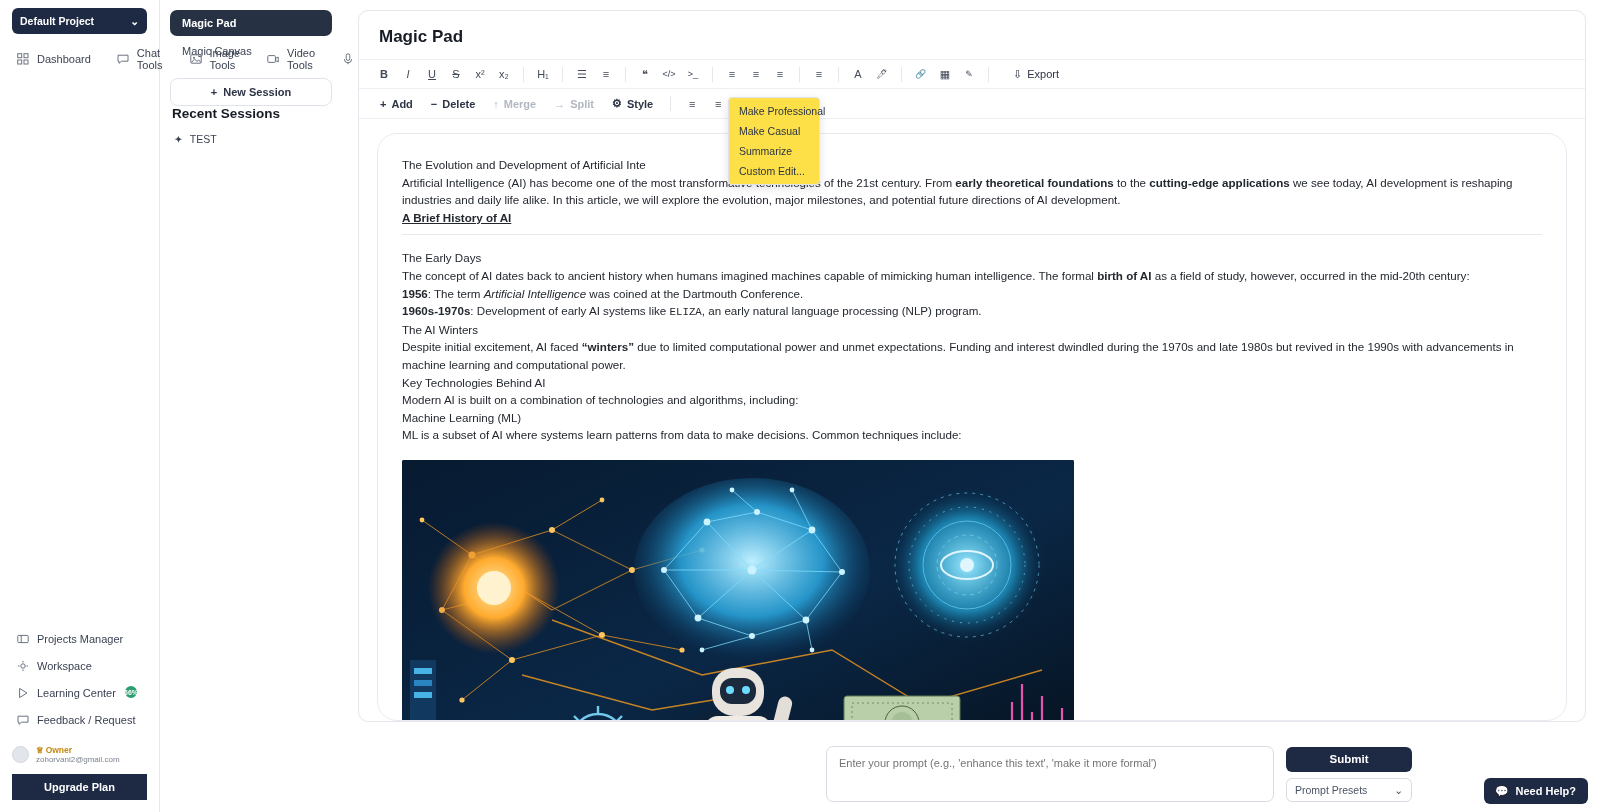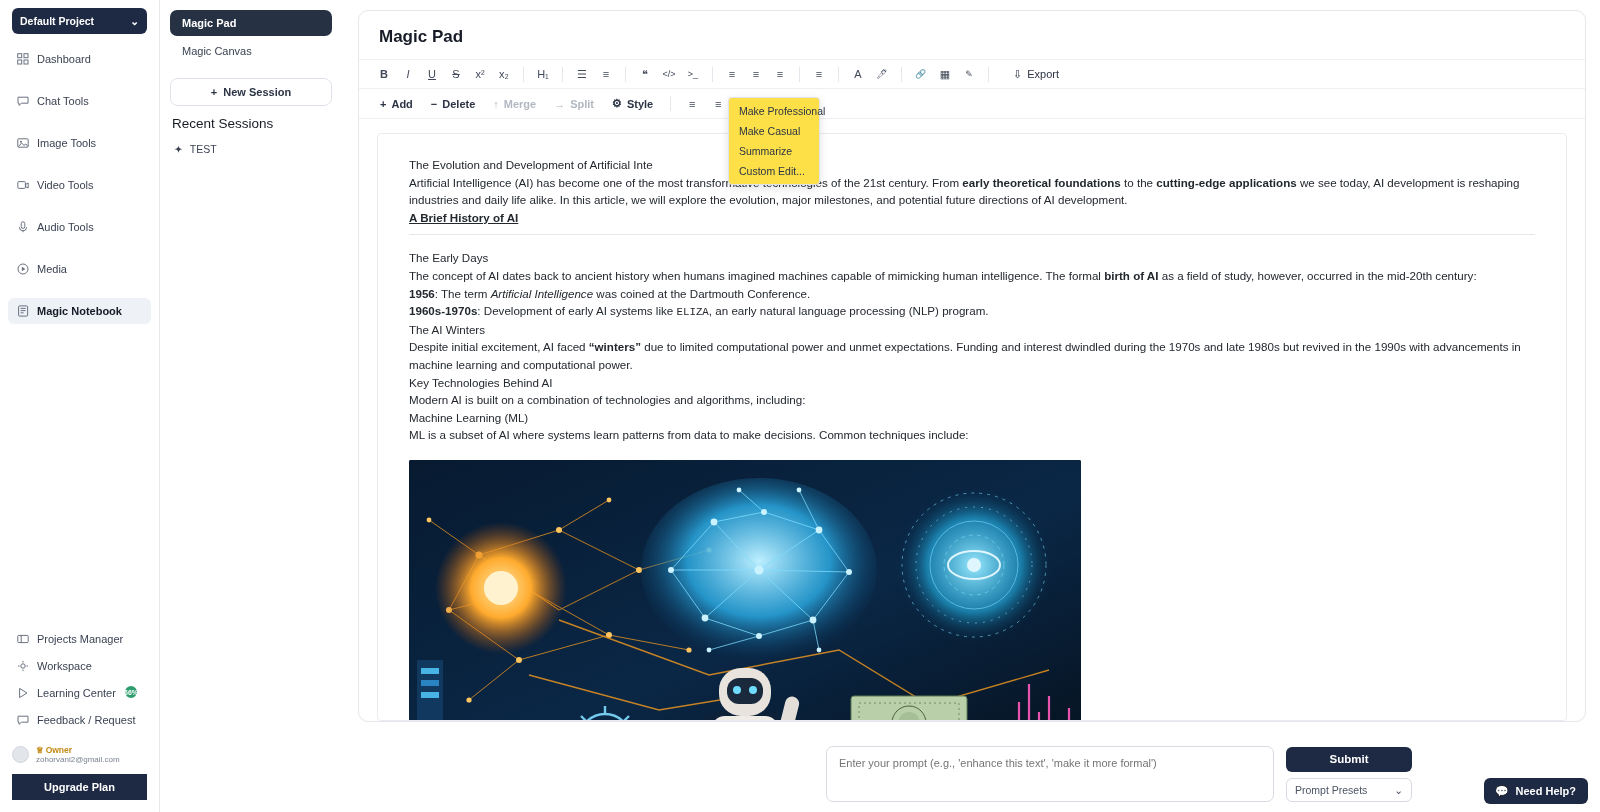--- a/index.html
+++ b/index.html
@@ -21,21 +21,21 @@
   .brand { display:flex; align-items:center; gap:6px; padding:14px 12px 6px 14px; }
   .brand-name { font-size:15px; font-weight:700; letter-spacing:-0.2px; color:#161b26; }
   .brand-emoji { font-size:13px; }
   .brand-ic { color:#6b7280; font-size:12px; margin-left:2px; }
   .project-btn {
     margin:8px 12px 10px 12px; height:26px; border-radius:6px;
     background:#1e2a44; color:#fff; font-size:10.5px; font-weight:700;
     display:flex; align-items:center; justify-content:space-between;
     padding:0 8px; cursor:pointer;
   }
-  .nav { padding:2px 8px; display:flex; flex-direction:column; gap:16px; }
+  .nav { padding:2px 8px; display:flex; flex-direction:row; gap:10px; }
   .nav-item {
     display:flex; align-items:center; gap:8px;
     height:26px; padding:0 8px; border-radius:6px;
     font-size:11px; color:#3b4252; cursor:pointer;
   }
   .nav-item.active { background:#eef1f6; color:#161b26; font-weight:600; }
   .nav-ic { width:13px; height:13px; display:inline-flex; align-items:center; justify-content:center; color:#6b7280; }
   .nav-ic svg { display:block; }
   .spacer { flex:1; }
   .bottom-nav { padding:2px 8px 6px 8px; display:flex; flex-direction:column; gap:1px; }
@@ -63,21 +63,21 @@
   }
   .tab-plain {
     height:26px; border-radius:7px; color:#3b4252;
     font-size:11px; display:flex; align-items:center; padding:0 12px; margin-top:2px; cursor:pointer;
   }
   .new-session {
     margin-top:14px; height:28px; border:1px solid #e0e3e9; border-radius:8px;
     display:flex; align-items:center; justify-content:center; gap:6px;
     font-size:11px; font-weight:600; color:#2c3445; cursor:pointer; background:#fff;
   }
-  .recent-title { margin-top:10px; font-size:13.5px; font-weight:400; color:#161b26; padding-left:2px;}
+  .recent-title { margin-top:0; font-size:13.5px; font-weight:700; color:#161b26; padding-left:2px;}
   .session-item { margin-top:12px; display:flex; align-items:center; gap:7px; font-size:10.5px; color:#3b4252; padding-left:4px; cursor:pointer; }
 
   
   .main { flex:1; padding:10px 14px 10px 10px; position:relative; }
   .card {
     border:1px solid #e4e7ec; border-radius:10px; background:#fff; height:712px;
     display:flex; flex-direction:column; overflow:hidden;
   }
   .pad-title { font-size:17px; font-weight:700; padding:16px 0 12px 20px; color:#161b26; }
 
@@ -112,22 +112,22 @@
     position:absolute; left:380px; top:97px; width:92px;
     background:#fde047; border:1px solid #dfe2e8; border-radius:4px;
     box-shadow:0 3px 10px rgba(15,20,30,.12); padding:3px 0; z-index:40;
     width:92px;
   }
   .dd-item { font-size:10.5px; color:#2c3445; padding:4px 10px; cursor:pointer; white-space:nowrap; }
 
   
   .doc-wrap { flex:1; overflow:hidden; padding:14px 18px 0 18px; }
   .doc {
-    border:1px solid #e9ebf0; border-radius:4px; height:100%;
-    padding:22px 31px; overflow:hidden; position:relative;
+    border:1px solid #e9ebf0; border-radius:20px; height:100%;
+    padding:22px 24px; overflow:hidden; position:relative;
   }
   .doc p { margin:0 0 0 0; line-height:1.52; font-size:11.6px; color:#23282f; }
   .doc .line { margin-bottom:0px; }
   .hr-line { border:0; border-top:1px solid #e6e8ec; margin:8px 0 6px 0; }
   .heading-underline { font-weight:700; text-decoration:underline; }
   .mono { font-family:"Liberation Mono", monospace; font-size:10.8px; }
   .doc-img {
     margin-top:16px; width:672px; height:300px; border-radius:2px; position:relative; overflow:hidden;
     background:#06101f;
   }

